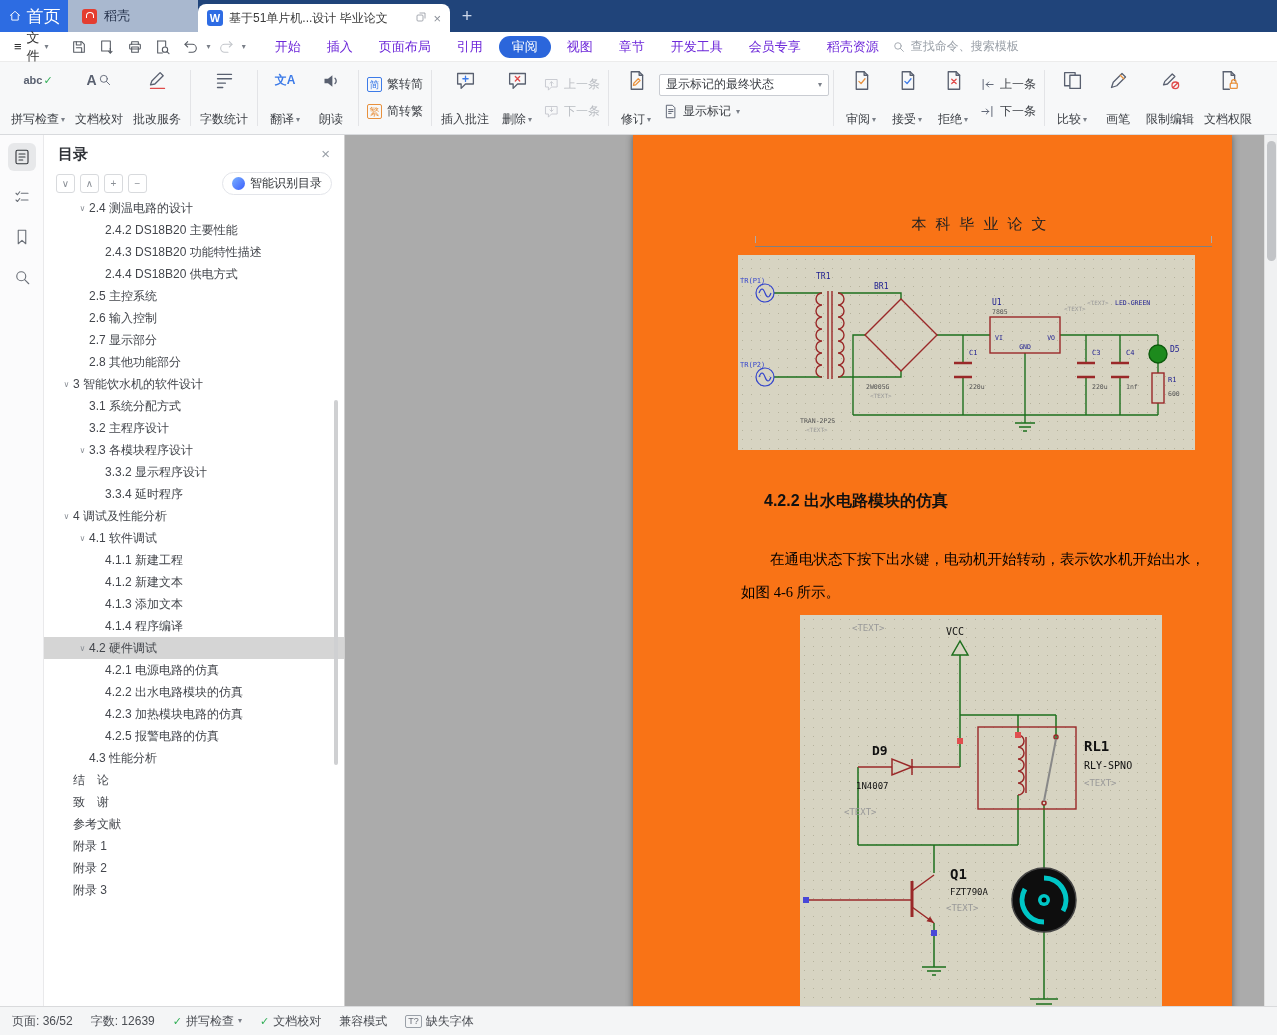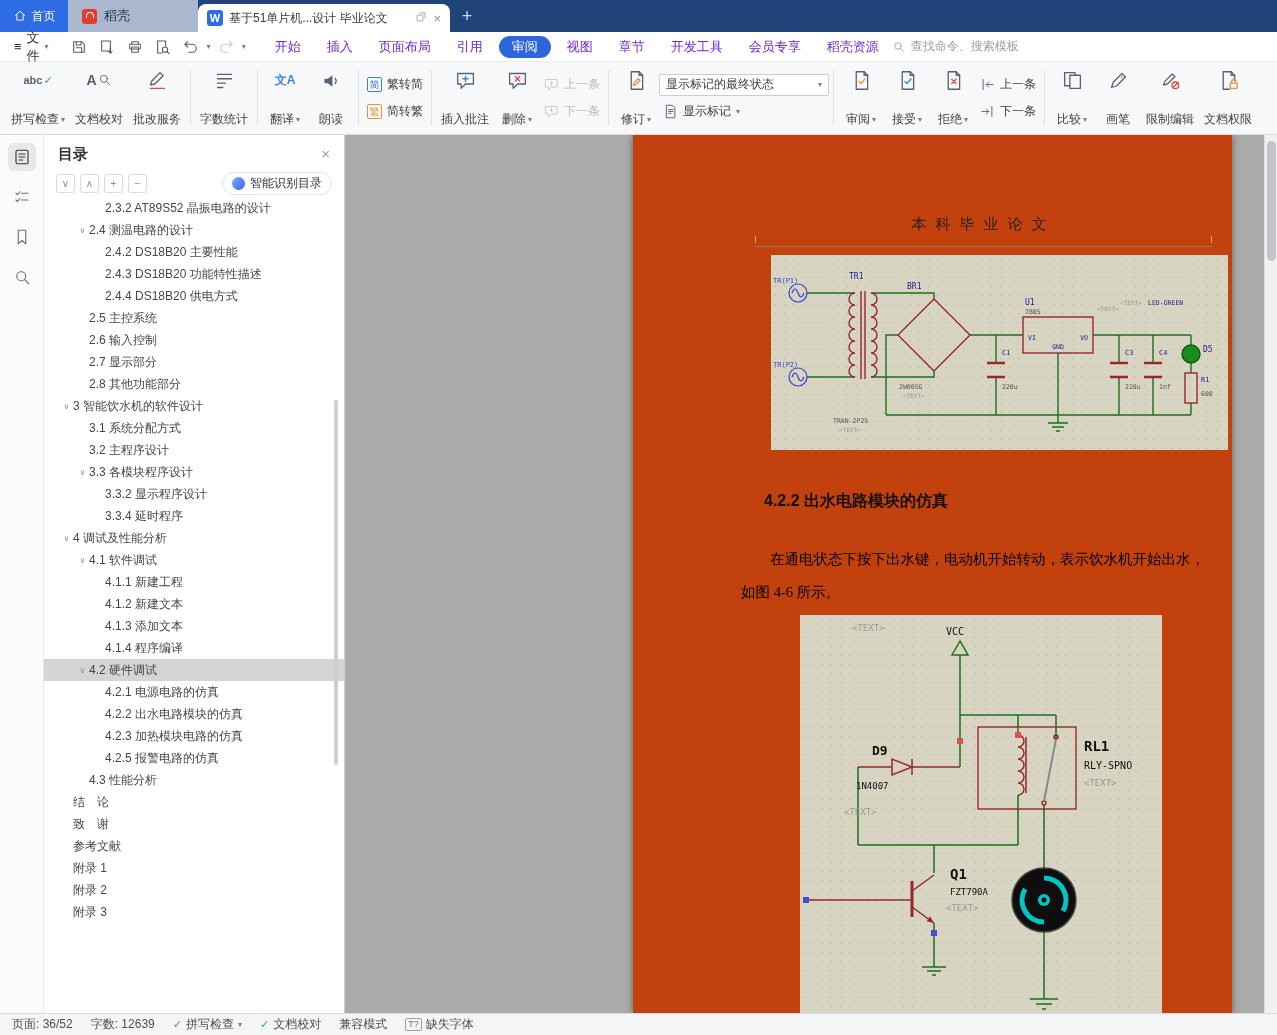--- a/index.html
+++ b/index.html
@@ -2,21 +2,21 @@
 <html><head>
 <meta charset="utf-8">
 <style>
   *{box-sizing:border-box}
   html,body{margin:0;padding:0}
   body{width:1277px;height:1035px;position:relative;overflow:hidden;background:#fff;
        font-family:"Liberation Sans","DejaVu Sans",sans-serif;color:#333}
 
   
   #titlebar{position:absolute;top:0;left:0;right:0;height:32px;background:#20447a;display:flex;align-items:stretch;color:#fff}
-  .tb-home{width:68px;background:#2d6ce2;display:flex;align-items:center;justify-content:center;gap:5px;font-size:12px}
+  .tb-home{width:68px;background:#2d6ce2;display:flex;align-items:center;justify-content:center;gap:5px;font-size:17px}
   .tb-home svg{width:14px;height:14px;stroke:#fff;fill:none;stroke-width:1.6;stroke-linecap:round;stroke-linejoin:round}
   .tb-docer{width:130px;background:#a9b8cf;color:#24304a;display:flex;align-items:center;gap:7px;padding:0 14px;font-size:13px}
   .docer-ic{width:15px;height:15px;background:#e43d30;border-radius:3px;position:relative;flex:0 0 15px}
   .docer-ic::after{content:"";position:absolute;left:4px;top:3px;width:6px;height:5px;border:1.5px solid #fff;border-bottom:none;border-radius:4px 4px 0 0}
   .tb-doc{width:252px;background:#fff;color:#3a3a3a;margin-top:4px;border-radius:8px 8px 0 0;display:flex;align-items:center;gap:6px;padding:0 9px;font-size:12px}
   .wlogo{width:16px;height:16px;background:#2e6ce4;color:#fff;border-radius:3px;font-size:11px;font-weight:bold;display:flex;align-items:center;justify-content:center;flex:0 0 16px}
   .tb-doc .ttl{flex:1;white-space:nowrap;overflow:hidden;text-overflow:ellipsis}
   .tab-ic svg{width:12px;height:12px;stroke:#8a8f98;fill:none;stroke-width:1.5}
   .tab-x{color:#8a8f98;font-size:13px;line-height:1}
   .tb-plus{width:34px;display:flex;align-items:center;justify-content:center;color:#cdd8ea;font-size:18px}
@@ -69,39 +69,39 @@
   .smart{margin-left:auto;display:flex;align-items:center;gap:5px;font-size:12px;color:#33363b;border:1px solid #e3e5ea;border-radius:12px;padding:2px 9px;background:#fff}
   .ai-dot{width:13px;height:13px;border-radius:50%;background:linear-gradient(135deg,#7ab1ff,#3b5efc)}
   #toc{position:absolute;top:62px;bottom:0;left:0;right:0;overflow:hidden}
   .toc-item{height:22px;display:flex;align-items:center;font-size:12px;color:#43464c;white-space:nowrap;overflow:hidden}
   .toc-item .slot{width:13px;flex:0 0 13px;text-align:center;color:#8a8f96;font-size:8px}
   .l1{padding-left:16px}.l2{padding-left:32px}.l3{padding-left:48px}
   .toc-item.sel{background:#d5d5d5}
   .side-scroll{position:absolute;right:6px;top:265px;width:4px;height:365px;background:#cfd0d2;border-radius:2px}
 
   #docarea{flex:1;background:#ababab;position:relative;overflow:hidden}
-  #page{position:absolute;left:288px;top:0;width:599px;height:878px;background:#c2410c;box-shadow:0 0 7px rgba(0,0,0,.45)}
+  #page{position:absolute;left:288px;top:0;width:599px;height:878px;background:#f97316;box-shadow:0 0 7px rgba(0,0,0,.45)}
   .ph-text{position:absolute;left:122px;width:457px;top:80px;text-align:center;font-family:"Liberation Serif","DejaVu Serif",serif;font-size:15px;letter-spacing:9px;color:#222}
   .ph-line{position:absolute;left:122px;width:457px;top:111px;border-top:1px solid #808080}
   .ph-tick{position:absolute;width:1px;height:7px;background:#aaa;top:101px}
   .fig-cap{position:absolute;left:122px;width:457px;top:322px;text-align:center;font-family:"Liberation Serif","DejaVu Serif",serif;font-size:13px;color:#111}
   .sec-head{position:absolute;left:131px;top:356px;font-size:16px;font-weight:bold;color:#111}
   .body-text{position:absolute;left:108px;width:472px;top:408px;font-family:"Liberation Serif","DejaVu Serif",serif;font-size:14.5px;color:#000;line-height:33px}
   .ind{text-indent:29px}
   .circuit{position:absolute;background-color:#d7d4c2;
     background-image:radial-gradient(circle,#b5b29c .8px,rgba(0,0,0,0) 1px);background-size:9px 9px}
   .circuit svg{display:block;width:100%;height:100%}
   .circuit text{font-family:"DejaVu Sans Mono","Liberation Mono",monospace}
-  #fig1{left:138px;top:120px;width:457px;height:195px}
+  #fig1{left:105px;top:120px;width:457px;height:195px}
   #fig2{left:167px;top:480px;width:362px;height:398px}
   #vscroll{position:absolute;right:0;top:0;bottom:0;width:13px;background:#f0f1f2;border-left:1px solid #e0e0e0}
   #vthumb{position:absolute;left:2px;top:6px;width:9px;height:120px;background:#c2c4c7;border-radius:5px}
 
   
-  #statusbar{position:absolute;bottom:0;left:0;right:0;height:22px;background:#f4f5f6;border-top:1px solid #d9dadc;display:flex;align-items:center;gap:18px;padding:0 12px;font-size:12px;color:#4b4e54}
+  #statusbar{position:absolute;bottom:0;left:0;right:0;height:29px;background:#f4f5f6;border-top:1px solid #d9dadc;display:flex;align-items:center;gap:18px;padding:0 12px;font-size:12px;color:#4b4e54}
   .st{display:flex;align-items:center;gap:4px;white-space:nowrap}
   .tq{font-size:9px;color:#6b7078;border:1px solid #9aa0a8;border-radius:2px;padding:0 2px;line-height:11px}
 </style>
 </head>
 <body>
 
 <div id="titlebar">
   <div class="tb-home">
     <svg viewBox="0 0 24 24">
         <path d="M4 11l8-7 8 7"></path>
@@ -518,24 +518,20 @@
       <span class="tbox">∨</span>
       <span class="tbox">∧</span>
       <span class="tbox">+</span>
       <span class="tbox">−</span>
       <span class="smart">
         <span class="ai-dot"></span>
         <span>智能识别目录</span>
       </span>
     </div>
     <div id="toc">
-        <div class="toc-item l3">
-          <span class="slot"></span>
-          <span>2.3.2 AT89S52 晶振电路的设计</span>
-        </div>
         <div class="toc-item l2">
           <span class="slot">∨</span>
           <span>2.4 测温电路的设计</span>
         </div>
         <div class="toc-item l3">
           <span class="slot"></span>
           <span>2.4.2 DS18B20 主要性能</span>
         </div>
         <div class="toc-item l3">
           <span class="slot"></span>

